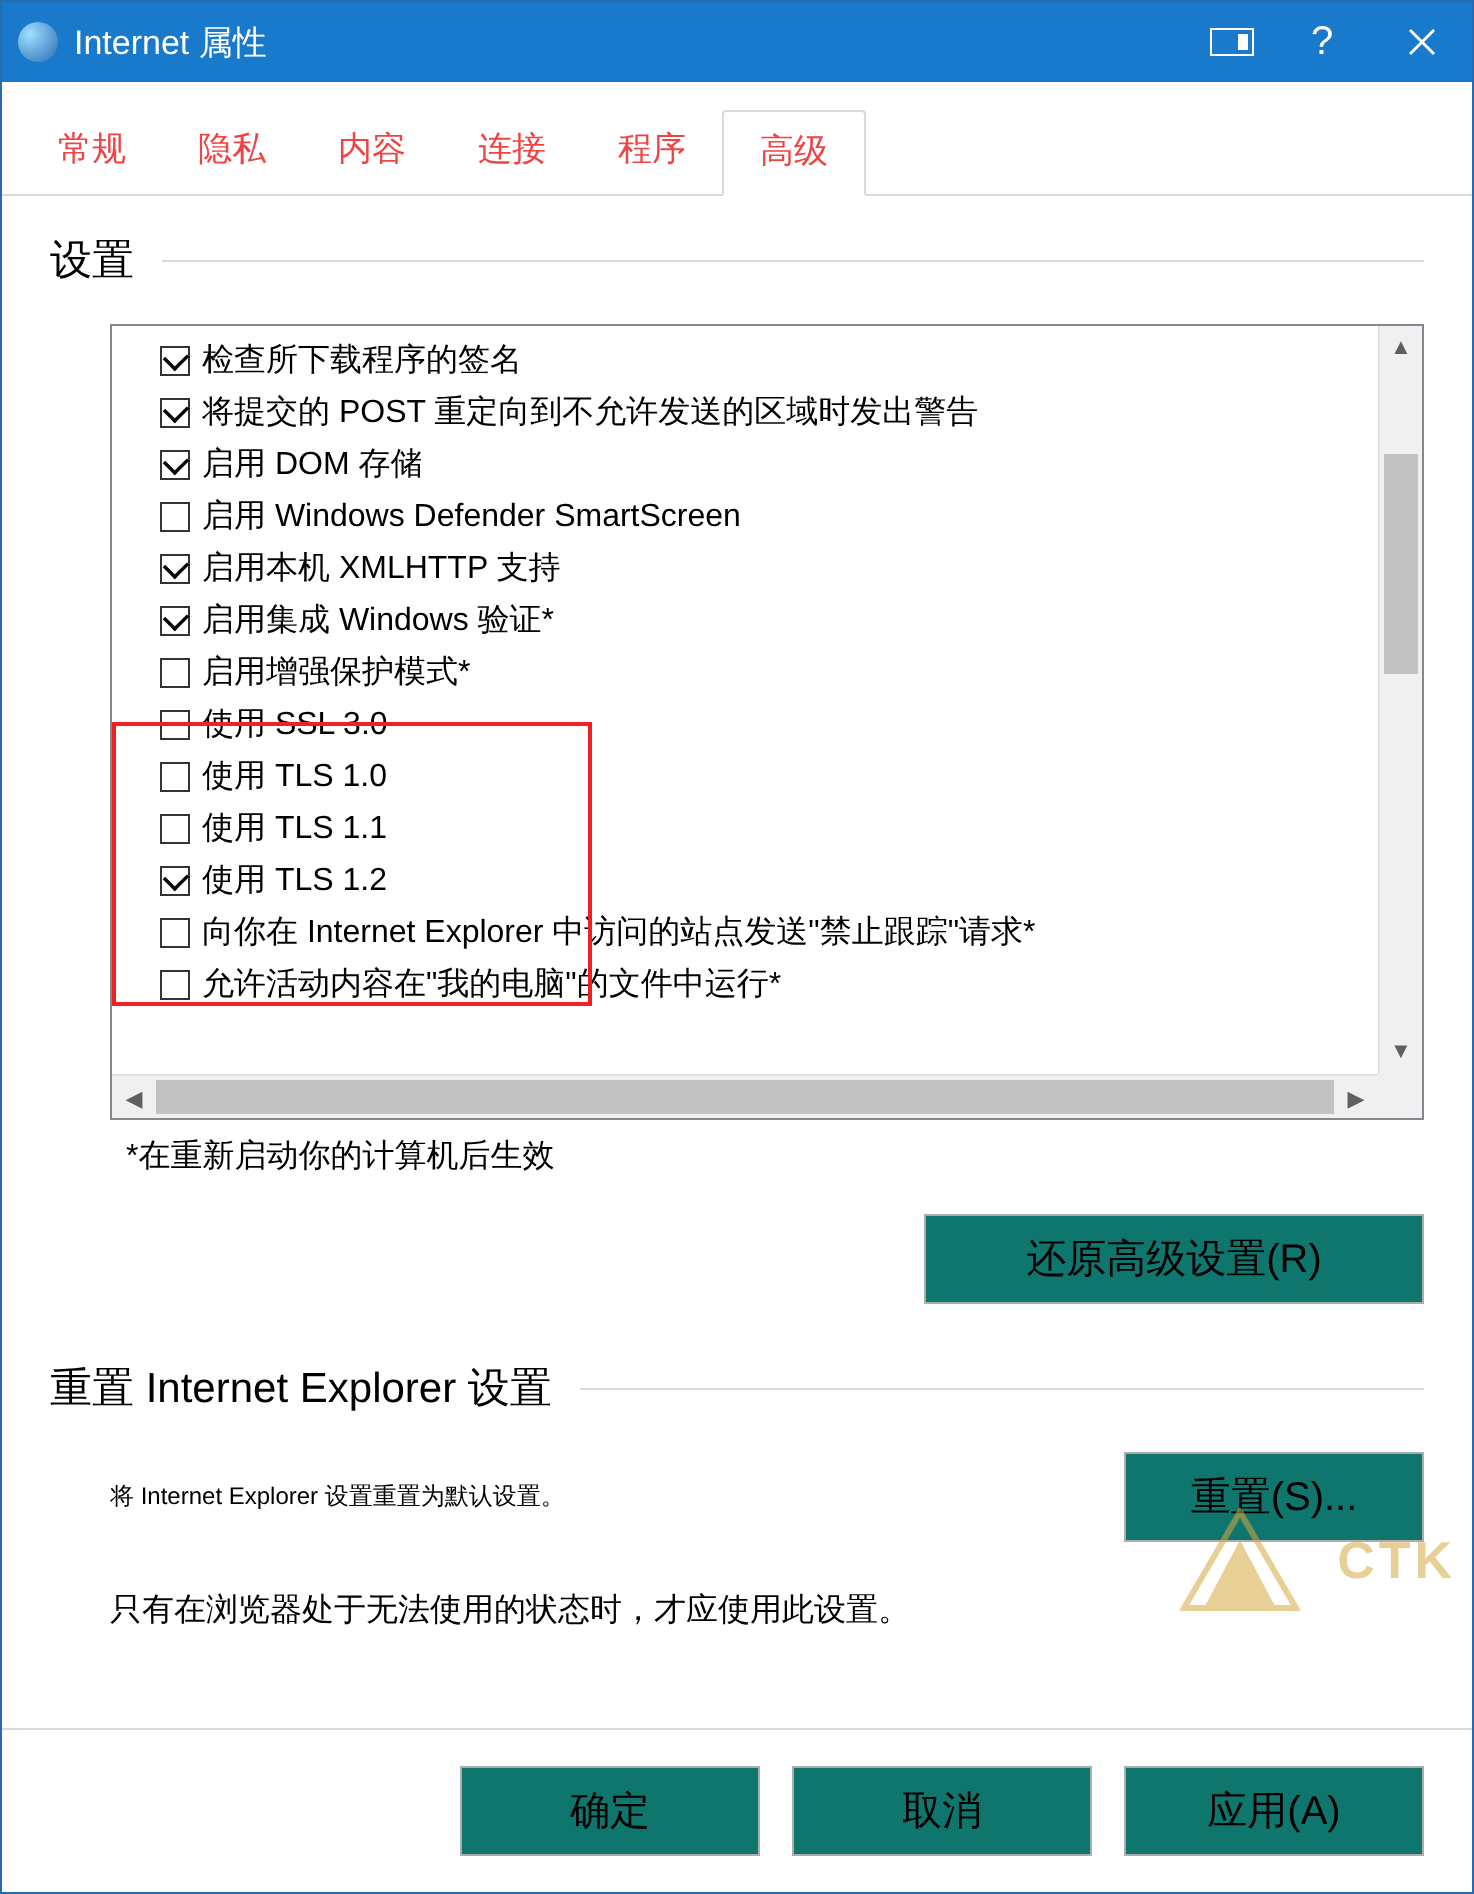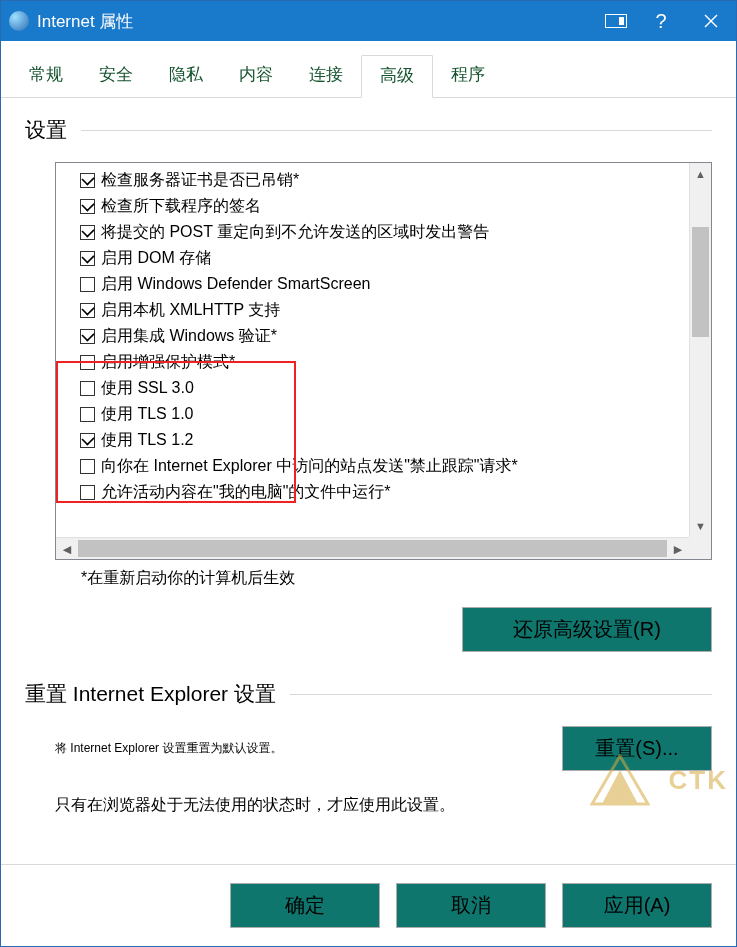--- a/index.html
+++ b/index.html
@@ -56,21 +56,21 @@
   
   .tabstrip {
     display: flex;
     padding: 14px 10px 0 10px;
     border-bottom: 1px solid #d9d9d9;
     gap: 0;
   }
   .tab {
     padding: 8px 18px 10px 18px;
     font-size: 17px;
-    color: #14532d;
+    color: #ef4444;
     position: relative;
     cursor: default;
   }
   .tab.active {
     border: 1px solid #d9d9d9;
     border-bottom: 1px solid #fff;
     background: #fff;
     margin-bottom: -1px;
     border-top-left-radius: 2px;
     border-top-right-radius: 2px;
@@ -233,43 +233,38 @@
     <div class="tb-btn">
       <svg width="14" height="14" viewBox="0 0 14 14" fill="none">
         <line x1="1" y1="1" x2="13" y2="13" stroke-width="1.4"></line>
         <line x1="13" y1="1" x2="1" y2="13" stroke-width="1.4"></line>
       </svg>
     </div>
   </div>
 
   <div class="tabstrip" id="tabstrip">
       <div class="tab">常规</div>
-      <div class="tab">安全</div>
       <div class="tab">隐私</div>
       <div class="tab">内容</div>
       <div class="tab">连接</div>
+      <div class="tab">程序</div>
       <div class="tab active">高级</div>
-      <div class="tab">程序</div>
     </div>
 
   <div class="content">
 
     <div class="group-label">
       <span>设置</span>
       <div class="rule"></div>
     </div>
 
     <div class="listbox" style="margin-left:30px;">
       <div class="listbox-inner" id="listbox-inner" style="position: relative;">
           <div class="checkrow">
             <div class="cbox checked"></div>
-            <span>检查服务器证书是否已吊销*</span>
-          </div>
-          <div class="checkrow">
-            <div class="cbox checked"></div>
             <span>检查所下载程序的签名</span>
           </div>
           <div class="checkrow">
             <div class="cbox checked"></div>
             <span>将提交的 POST 重定向到不允许发送的区域时发出警告</span>
           </div>
           <div class="checkrow">
             <div class="cbox checked"></div>
             <span>启用 DOM 存储</span>
           </div>
@@ -289,20 +284,24 @@
             <div class="cbox"></div>
             <span>启用增强保护模式*</span>
           </div>
           <div class="checkrow">
             <div class="cbox"></div>
             <span>使用 SSL 3.0</span>
           </div>
           <div class="checkrow">
             <div class="cbox"></div>
             <span>使用 TLS 1.0</span>
+          </div>
+          <div class="checkrow">
+            <div class="cbox"></div>
+            <span>使用 TLS 1.1</span>
           </div>
           <div class="checkrow">
             <div class="cbox checked"></div>
             <span>使用 TLS 1.2</span>
           </div>
           <div class="checkrow">
             <div class="cbox"></div>
             <span>向你在 Internet Explorer 中访问的站点发送"禁止跟踪"请求*</span>
           </div>
           <div class="checkrow">
@@ -319,21 +318,21 @@
       </div>
       <div class="hscroll">
         <div class="arrow left">◀</div>
         <div class="thumb"></div>
         <div class="arrow right">▶</div>
       </div>
       <div class="corner"></div>
     <div class="highlight-box" style="left: 0px; top: 198px; width: 240px; height: 142px; position: absolute;"></div>
       </div>
 
-    <div class="note" style="margin-left:56px;">*在重新启动你的计算机后生效</div>
+    <div class="note" style="margin-left:38px;">*在重新启动你的计算机后生效</div>
 
     <div class="btn-row-right">
       <div class="btn wide">还原高级设置(R)</div>
     </div>
 
     <div class="group-label">
       <span>重置 Internet Explorer 设置</span>
       <div class="rule"></div>
     </div>
 

